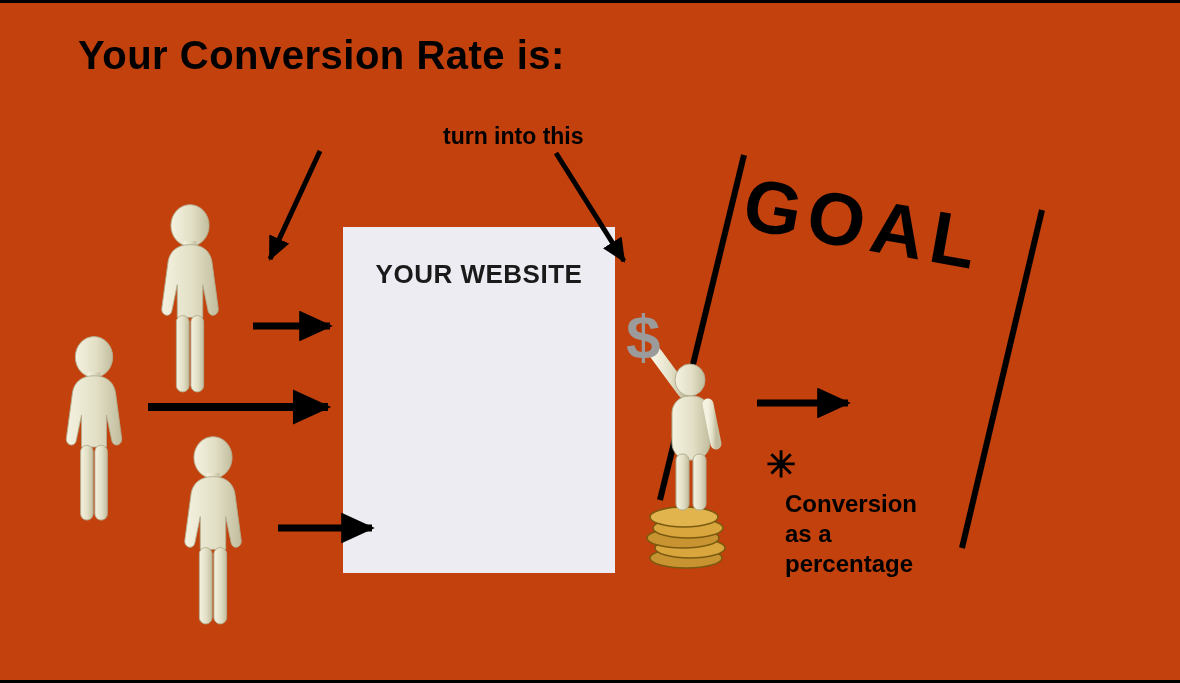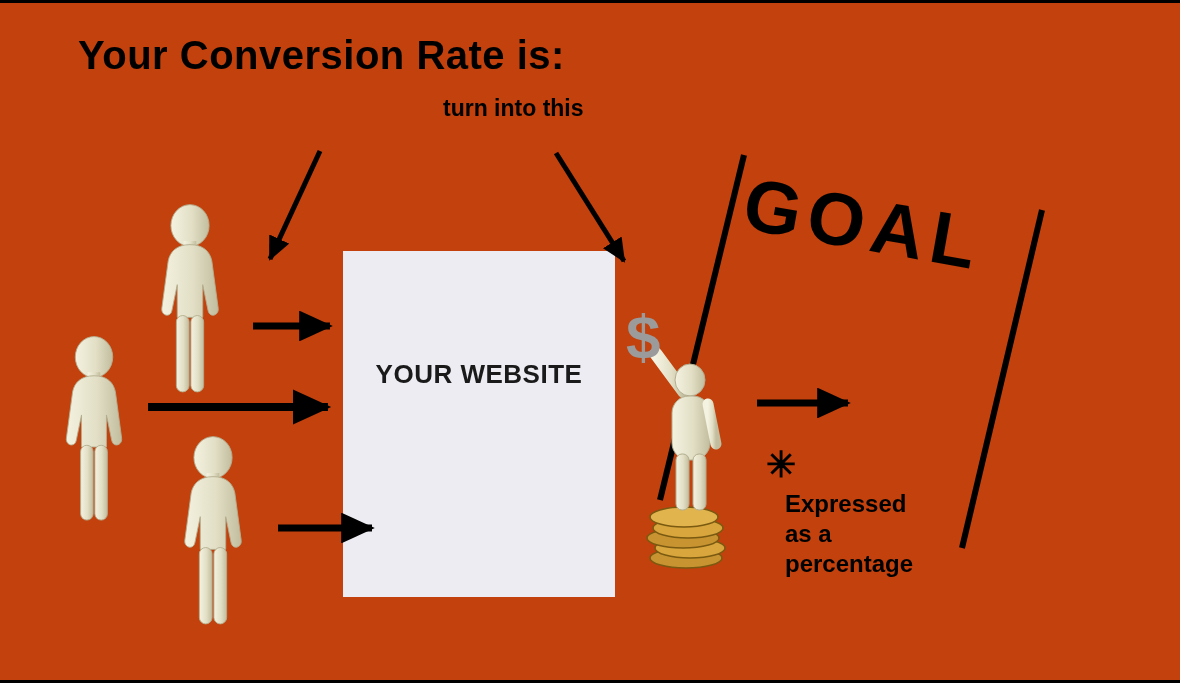--- a/index.html
+++ b/index.html
@@ -19,26 +19,26 @@
 
   .title {
     left:78px; top:30px;
     font-size:40px; font-weight:800; letter-spacing:.5px;
     z-index:4;
   }
   .small-label {
     font-size:23px; font-weight:800; z-index:4;
   }
   .label-how-many { left:75px; top:108px; }
-  .label-turn-into { left:443px; top:92px; }
+  .label-turn-into { left:443px; top:120px; }
 
   .website-box {
-    left:343px; top:248px; width:272px; height:346px;
+    left:343px; top:224px; width:272px; height:346px;
     background:#ececf2; z-index:1;
-    text-align:center; padding-top:108px;
+    text-align:center; padding-top:32px;
   }
   .website-label {
     font-size:26px; font-weight:800; letter-spacing:.5px; color:#1a1a1a;
   }
 
   .goal-text {
     left:752px; top:158px;
     font-size:74px; font-weight:800; letter-spacing:7px;
     transform:rotate(10deg); transform-origin:left top;
     z-index:2; white-space:nowrap;
@@ -139,17 +139,17 @@
   <svg class="abs layer arrows-layer">
     <line x1="320" y1="148" x2="270" y2="256" stroke="#000" stroke-width="5" marker-end="url(#ah)"></line>
     <line x1="556" y1="150" x2="624" y2="258" stroke="#000" stroke-width="5" marker-end="url(#ah)"></line>
     <line x1="253" y1="323" x2="330" y2="323" stroke="#000" stroke-width="7" marker-end="url(#ah)"></line>
     <line x1="148" y1="404" x2="328" y2="404" stroke="#000" stroke-width="8" marker-end="url(#ah)"></line>
     <line x1="278" y1="525" x2="372" y2="525" stroke="#000" stroke-width="7" marker-end="url(#ah)"></line>
     <line x1="757" y1="400" x2="848" y2="400" stroke="#000" stroke-width="7" marker-end="url(#ah)"></line>
   </svg>
 
   <div class="abs asterisk">✳</div>
-  <div class="abs footnote">Expressed
+  <div class="abs footnote">Conversion
 as a
 percentage</div>
 
 </div>
 
 </body></html>

